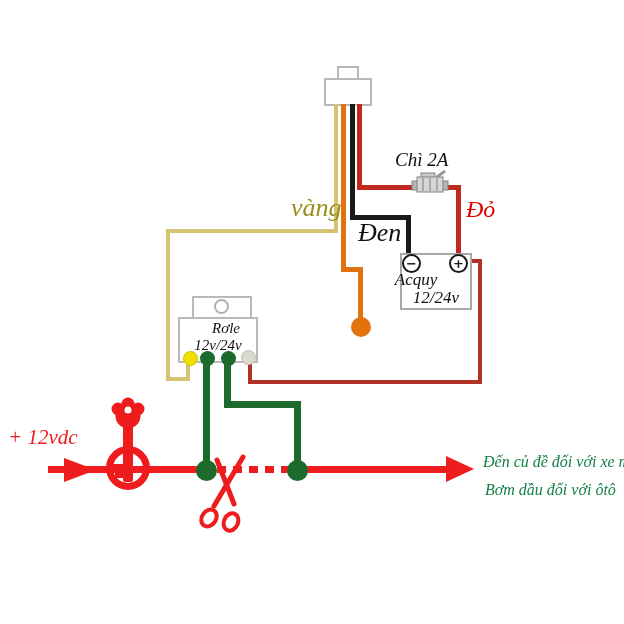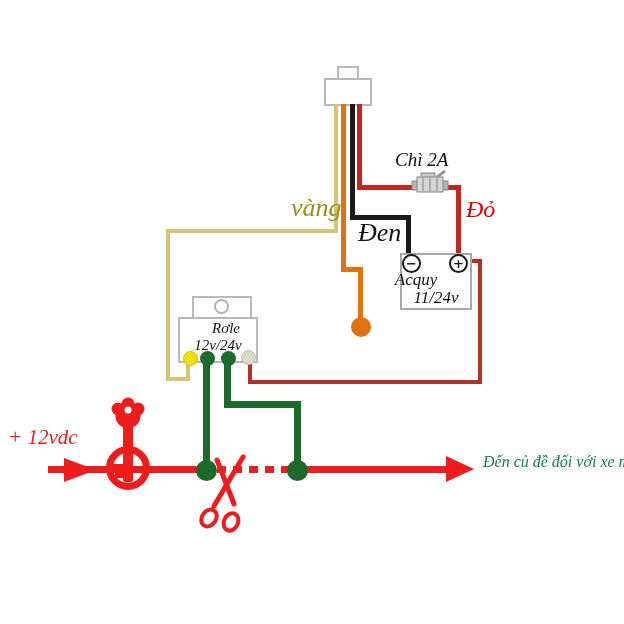--- a/index.html
+++ b/index.html
@@ -94,21 +94,21 @@
   <div class="pin" style="left:241px;top:350px;background:var(--pin_gray);border:1px solid #bcbcb0;"></div>
 
   <div class="box" style="left:400px;top:253px;width:72px;height:57px;border-color:#a8a8a8;"></div>
   <div class="term" style="left:402px;top:254px;">
       <span>−</span>
     </div>
   <div class="term" style="left:449px;top:254px;">
       <span>+</span>
     </div>
   <div class="lbl" style="left:380px;top:271px;width:72px;text-align:center;font-size:17px;color:#111;">Acquy</div>
-  <div class="lbl" style="left:400px;top:289px;width:72px;text-align:center;font-size:17px;color:#111;">11/24v</div>
+  <div class="lbl" style="left:400px;top:289px;width:72px;text-align:center;font-size:17px;color:#111;">12/24v</div>
 
   <svg style="position:absolute;left:411px;top:170px;" width="38" height="28" viewBox="0 0 38 28">
     <rect x="1" y="11" width="6" height="9" fill="#b5b5b5" stroke="#848484" stroke-width="1"></rect>
     <rect x="31" y="11" width="6" height="9" fill="#b5b5b5" stroke="#848484" stroke-width="1"></rect>
     <line x1="26" y1="7" x2="34" y2="1" stroke="#9a9a9a" stroke-width="3"></line>
     <rect x="10" y="3" width="14" height="6" fill="#c9c9c9" stroke="#848484" stroke-width="1"></rect>
     <rect x="6" y="7" width="26" height="15" fill="#d6d6d6" stroke="#848484" stroke-width="1"></rect>
     <line x1="12" y1="8" x2="12" y2="21" stroke="#aaa" stroke-width="2"></line>
     <line x1="19" y1="8" x2="19" y2="21" stroke="#aaa" stroke-width="2"></line>
     <line x1="26" y1="8" x2="26" y2="21" stroke="#aaa" stroke-width="2"></line>
@@ -132,14 +132,15 @@
     <ellipse cx="13" cy="66" rx="9" ry="7" fill="none" stroke="currentColor" stroke-width="4" transform="rotate(-55 13 66)"></ellipse>
     <ellipse cx="35" cy="70" rx="7" ry="9" fill="none" stroke="currentColor" stroke-width="4" transform="rotate(25 35 70)"></ellipse>
   </svg>
 
   <div class="lbl" style="left:395px;top:150px;font-size:19px;color:#111;">Chì 2A</div>
   <div class="lbl" style="left:250px;top:194px;font-size:26px;color:var(--text_olive);margin-left:41px;">vàng</div>
   <div class="lbl" style="left:358px;top:219px;font-size:26px;color:#111;">Đen</div>
   <div class="lbl" style="left:466px;top:196px;font-size:24px;color:var(--text_red);">Đỏ</div>
   <div class="lbl" style="left:8px;top:426px;font-size:21px;color:var(--line_red);">+ 12vdc</div>
   <div class="lbl" style="left:483px;top:453px;font-size:16px;color:var(--text_green);">Đến củ đề đối với xe máy</div>
+  <div class="lbl" style="left:485px;top:481px;font-size:16px;color:var(--text_green);">Bơm dầu đối với ôtô</div>
 
 </div>
 
 </body></html>

